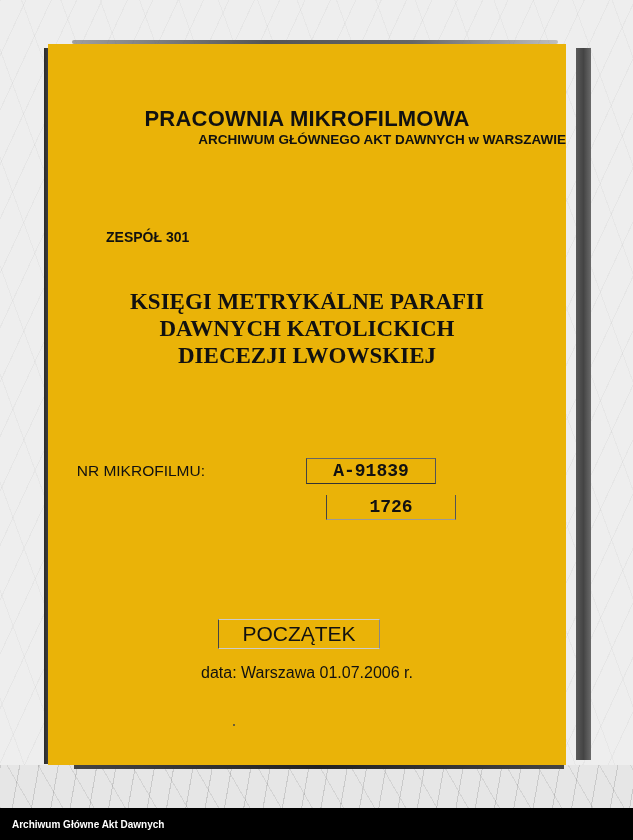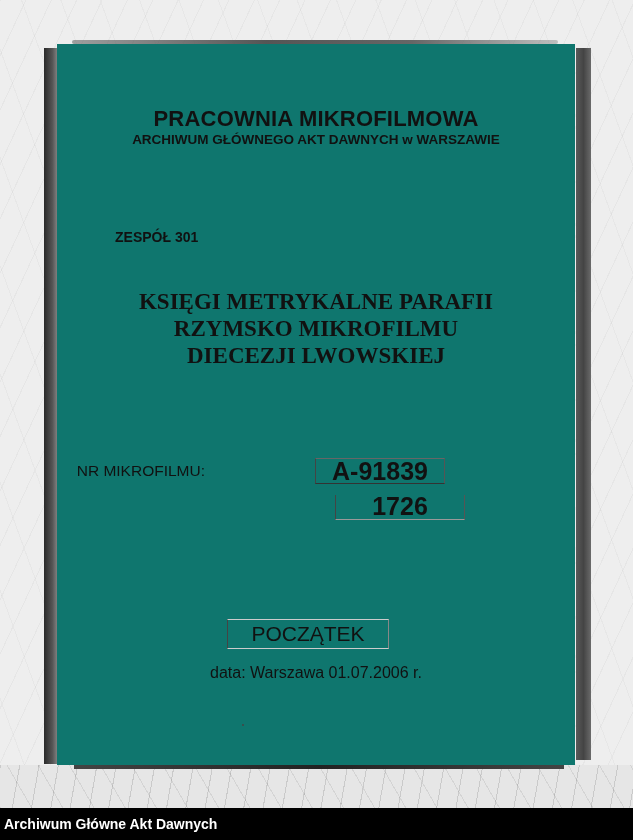--- a/index.html
+++ b/index.html
@@ -34,31 +34,31 @@
     .edge-top {
       position: absolute; left: 72px; top: 40px; width: 486px; height: 4px;
       background: linear-gradient(90deg, rgba(80,80,80,0.5), #555 40%, #666 70%, rgba(120,120,120,0.4));
       border-radius: 2px;
     }
     .edge-bottom {
       position: absolute; left: 74px; top: 765px; width: 490px; height: 4px;
       background: linear-gradient(90deg, #444, #222 50%, #444);
     }
     .page {
-      position: absolute; left: 57px; top: 44px; width: 518px; height: 721px;
-      background: #0f766e;
+      position: absolute; left: 48px; top: 44px; width: 518px; height: 721px;
+      background: #eab308;
     }
     .hdr-title {
       position: absolute; left: 0; width: 100%; top: 62px;
       text-align: center; font-weight: bold; font-size: 22px; color: #111;
       letter-spacing: 0.2px;
     }
     .hdr-sub {
       position: absolute; left: 0; width: 100%; top: 88px;
-      text-align: center; font-weight: bold; font-size: 13.5px; color: #111;
+      text-align: right; font-weight: bold; font-size: 13.5px; color: #111;
     }
     .zespol {
       position: absolute; left: 58px; top: 185px;
       font-weight: bold; font-size: 14px; color: #111;
     }
     .main-title {
       position: absolute; left: 0; width: 100%; top: 244px;
       text-align: center;
       font-family: "Liberation Serif", serif; font-weight: bold;
       font-size: 23px; line-height: 27px; color: #111;
@@ -68,65 +68,65 @@
     }
     .nr-label {
       position: absolute; right: 262px; font-size: 15.5px; color: #111;
       white-space: nowrap; text-align: right;
     }
     .nr-box {
       position: absolute; left: 258px; width: 128px; height: 100%;
       border-left: 1.5px solid #444;
       border-right: 1.5px solid #555;
       display: flex; align-items: center; justify-content: center;
-      font-family: Liberation Sans, sans-serif; font-weight: bold;
-      font-size: 25px; color: #111;
+      font-family: Liberation Mono, monospace; font-weight: bold;
+      font-size: 18px; color: #111;
     }
-    .nr-row.r1 { top: 415px; width: 410px; }
+    .nr-row.r1 { top: 415px; width: 410px; padding-left: 9px; }
     .nr-row.r1 .nr-box { border-top: 1.5px solid #666; border-bottom: 1.5px solid #333; }
     .nr-row.r2 { top: 451px; width: 518px; }
     .nr-row.r2 .nr-box { border-bottom: 1px solid #999; border-top: none; margin-left: 20px; }
     .poczatek-box {
       position: absolute; left: 170px; top: 567px; width: 160px; height: 28px;
       border-left: 1.5px solid #444; border-right: 1px solid #888;
       border-top: 1px solid #ccc; border-bottom: 1px solid #ccc;
       display: flex; align-items: center; justify-content: center;
       font-weight: normal; font-size: 21px; color: #111; margin-top: 8px;
     }
     .date {
       position: absolute; left: 0; width: 100%; top: 620px;
       text-align: center; font-size: 16px; color: #111;
     }
     .dot { position: absolute; width: 2px; height: 2px; background: #444; border-radius: 1px; }
     .footer {
       position: absolute; left: 0; top: 808px; width: 633px; height: 32px;
       background: #000; display: flex; align-items: center;
     }
     .footer-text {
-      color: #fff; font-weight: bold; font-size: 14px; margin-left: 4px;
+      color: #fff; font-weight: bold; font-size: 10px; margin-left: 12px;
     }
   </style>
 </head>
 <body>
 
 <div class="scan-bg"></div>
 <div class="scan-bottom"></div>
 <div class="edge-top"></div>
 <div class="edge-left"></div>
 <div class="edge-right"></div>
 
 <div class="page">
   <div class="hdr-title">PRACOWNIA MIKROFILMOWA</div>
   <div class="hdr-sub">ARCHIWUM GŁÓWNEGO AKT DAWNYCH w WARSZAWIE</div>
 
   <div class="zespol">ZESPÓŁ 301</div>
 
   <div class="main-title">
     <div>KSIĘGI METRYKALNE PARAFII</div>
-    <div>RZYMSKO MIKROFILMU</div>
+    <div>DAWNYCH KATOLICKICH</div>
     <div>DIECEZJI LWOWSKIEJ</div>
   </div>
 
   <div class="nr-row r1">
     <span class="nr-label">NR MIKROFILMU:</span>
     <span class="nr-box">A-91839</span>
   </div>
   <div class="nr-row r2">
     <span class="nr-box">1726</span>
   </div>

